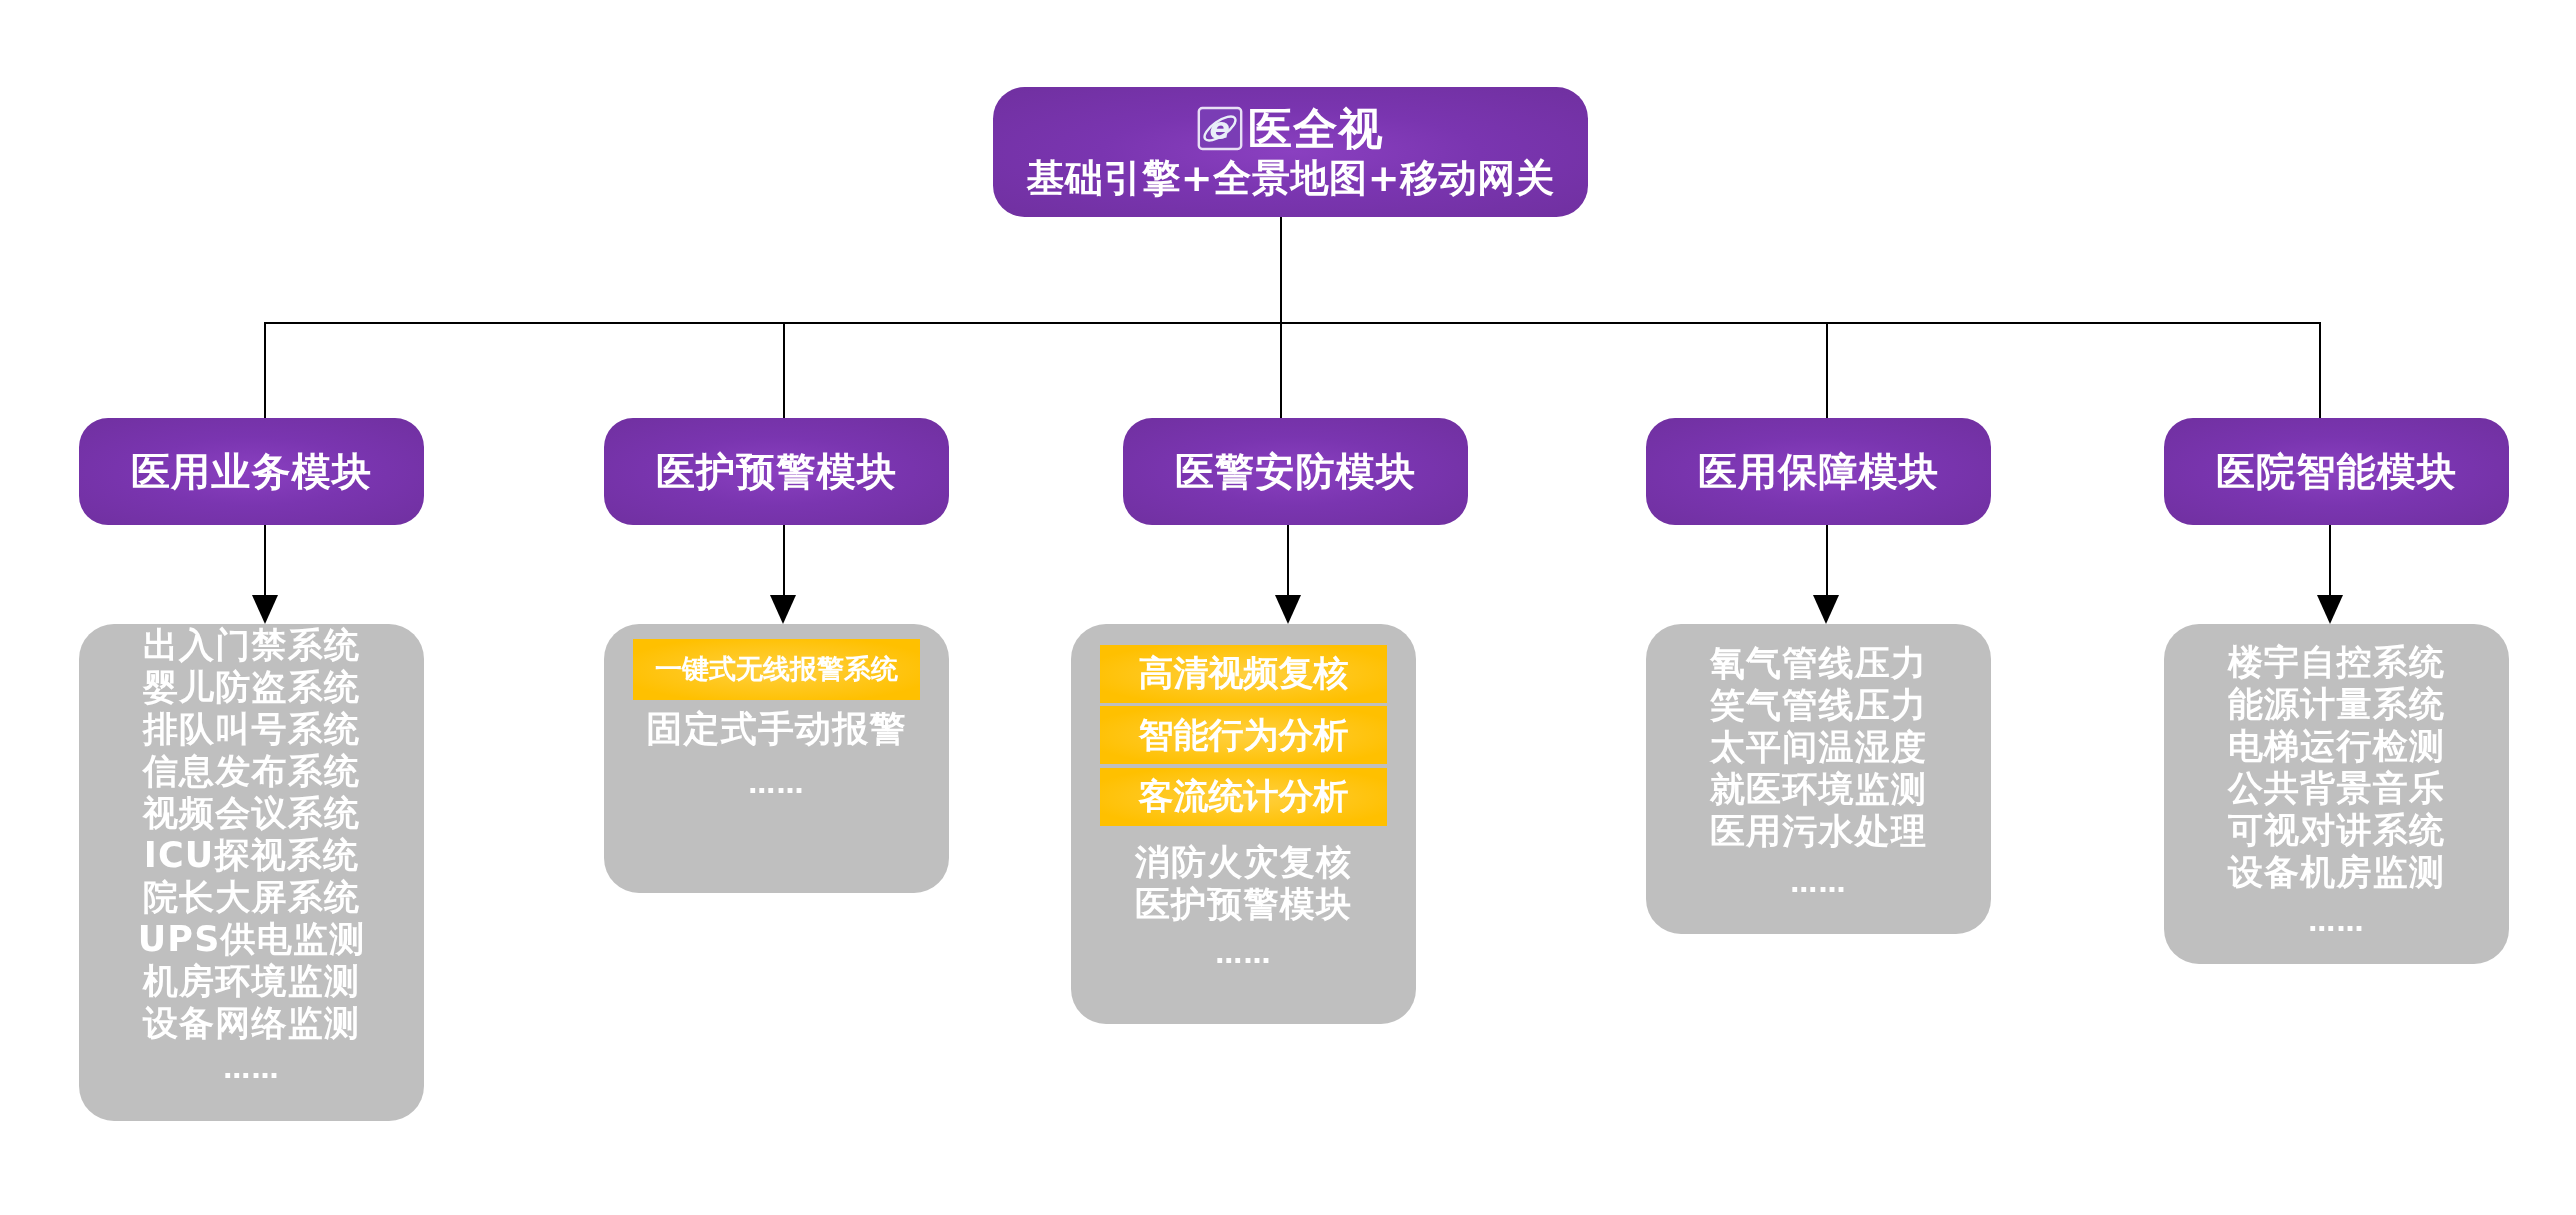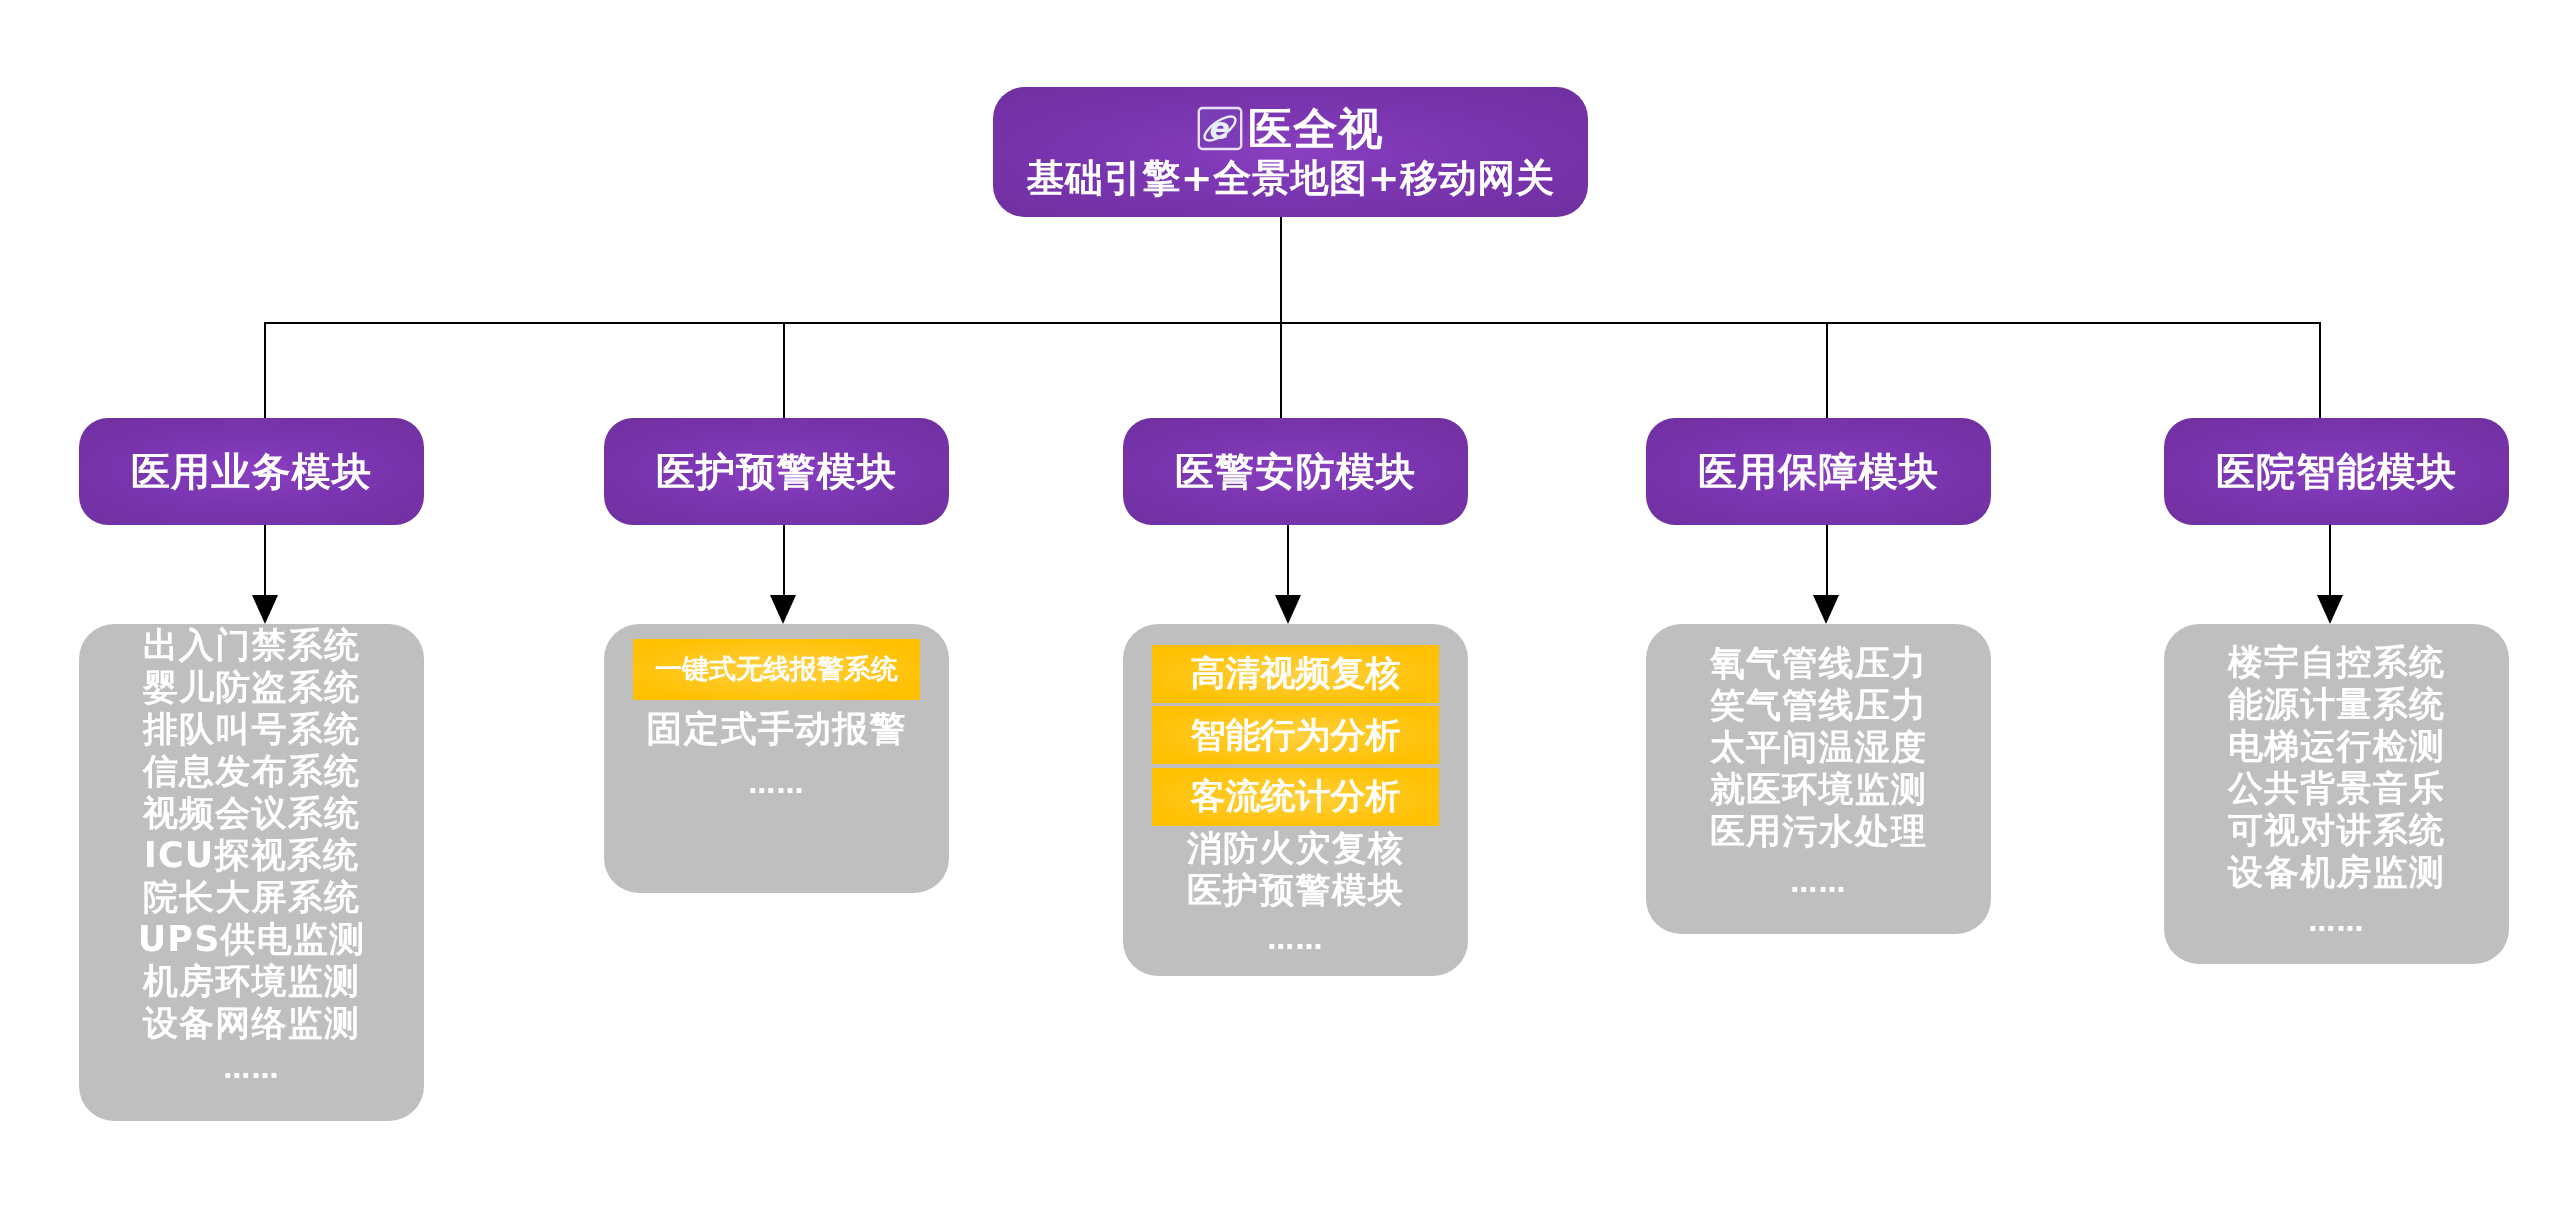--- a/index.html
+++ b/index.html
@@ -95,25 +95,25 @@
   <div class="item">设备网络监测</div>
   <div class="ellipsis" style="margin-top:7.3px;">……</div>
 </div>
 
 <div class="abs gray" style="left:604px; height:269px; padding-top:14.5px; box-sizing:border-box;">
   <div class="hl hl-sm" style="margin-top:0;">一键式无线报警系统</div>
   <div class="item" style="margin-top:8.5px; font-size:36px;">固定式手动报警</div>
   <div class="ellipsis" style="margin-top:15.8px;">……</div>
 </div>
 
-<div class="abs gray" style="left:1123px; height:352px; padding-top:20.6px; box-sizing:border-box;">
+<div class="abs gray" style="left:1071px; height:400px; padding-top:20.6px; box-sizing:border-box;">
   <div class="hl hl-md" style="margin-top:0;">高清视频复核</div>
   <div class="hl hl-md">智能行为分析</div>
   <div class="hl hl-md">客流统计分析</div>
-  <div class="item" style="margin-top:1px;">消防火灾复核</div>
+  <div class="item" style="margin-top:15px;">消防火灾复核</div>
   <div class="item">医护预警模块</div>
   <div class="ellipsis" style="margin-top:11px;">……</div>
 </div>
 
 <div class="abs gray" style="left:1646px; height:310px; padding-top:18px; box-sizing:border-box;">
   <div class="item">氧气管线压力</div>
   <div class="item">笑气管线压力</div>
   <div class="item">太平间温湿度</div>
   <div class="item">就医环境监测</div>
   <div class="item">医用污水处理</div>

